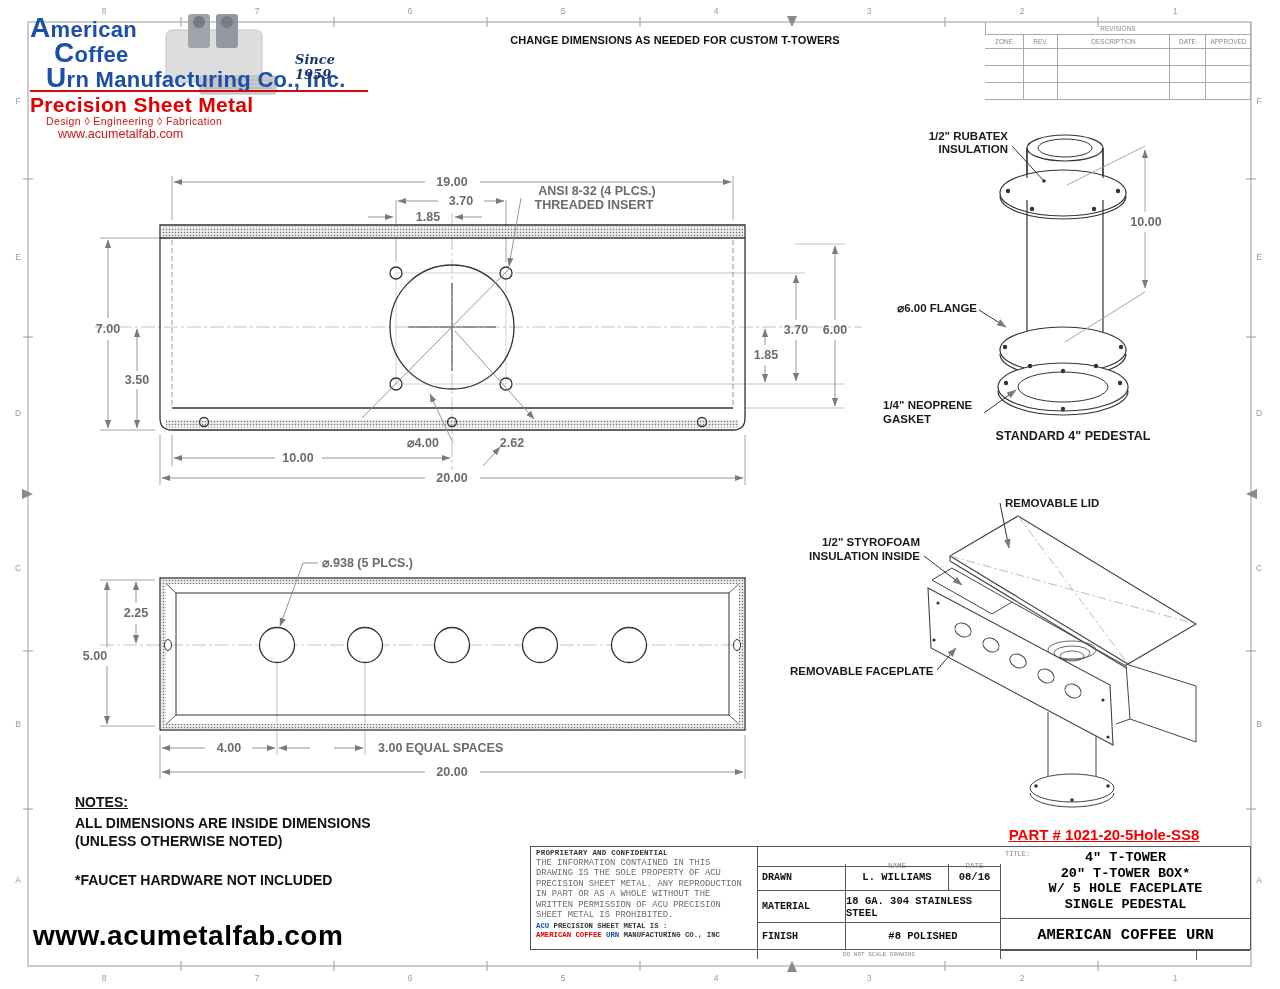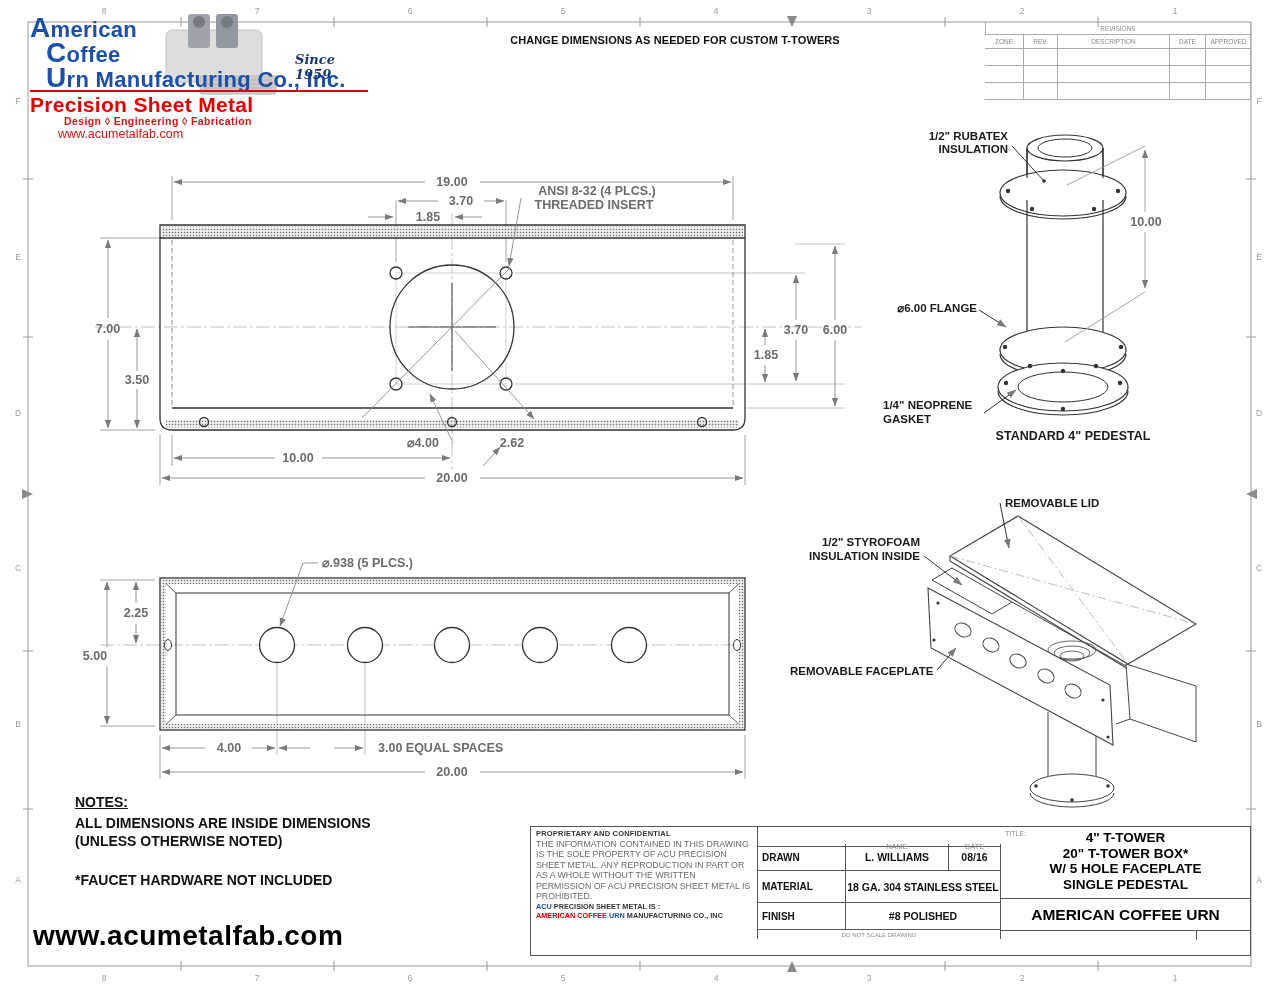--- a/index.html
+++ b/index.html
@@ -4,26 +4,26 @@
 <style>
   html,body{margin:0;padding:0;background:#fff;}
   .sheet{position:relative;width:1280px;height:989px;background:#ffffff;
          font-family:"Liberation Sans",sans-serif;overflow:hidden;}
   .abs{position:absolute;}
   svg{position:absolute;left:0;top:0;}
   
   .logo{left:30px;top:16px;width:345px;z-index:3;}
   .logo-line{color:#1b4fa8;font-weight:bold;font-size:22px;line-height:23px;letter-spacing:0.3px;}
   .logo-line .big{font-size:28px;}
-  .l2{margin-left:16px;} .l3{margin-left:16px;}
+  .l2{margin-left:24px;} .l3{margin-left:16px;}
   .since{position:absolute;left:265px;top:36px;color:#17356d;
          font-family:"DejaVu Serif",serif;font-style:italic;font-weight:bold;font-size:13px;}
   .red-rule{position:absolute;left:0px;top:74px;width:338px;height:2px;background:#cf0a0a;}
   .psm{position:absolute;left:0px;top:77px;color:#e00000;font-weight:bold;font-size:21px;letter-spacing:0.3px;}
-  .services{position:absolute;left:34px;top:99px;color:#d11414;font-size:10.5px;font-weight:bold;letter-spacing:0.4px;}
+  .services{position:absolute;left:16px;top:99px;color:#d11414;font-size:10.5px;font-weight:normal;letter-spacing:0.4px;}
   .site-small{position:absolute;left:28px;top:111px;color:#d11414;font-size:12.5px;}
   .machine{position:absolute;left:118px;top:-4px;width:150px;height:96px;z-index:-1;opacity:.95;}
   
   .heading{left:390px;top:34px;width:570px;text-align:center;font-size:11px;font-weight:bold;
            color:#111;letter-spacing:0.1px;z-index:3;}
   
   .revisions{left:985px;top:22px;width:266px;z-index:3;font-size:6.5px;color:#888;}
   .rev-title{border:1px solid #aaa;border-top:none;text-align:center;padding:3px 0 2px;}
   .rev-grid{display:grid;grid-template-columns:38px 34px 112px 36px 46px;}
   .rev-grid div{border-left:1px solid #aaa;border-bottom:1px solid #aaa;height:13px;
@@ -34,22 +34,22 @@
   .notes{left:75px;top:782px;z-index:3;color:#111;}
   .notes-h{font-weight:bold;font-size:14px;text-decoration:underline;margin-top:12px;}
   .notes-b{margin-top:4px;font-weight:bold;font-size:14px;line-height:18px;}
   .notes-c{margin-top:22px;font-weight:bold;font-size:14px;}
   
   .bigsite{left:33px;top:920px;font-size:28px;font-weight:bold;color:#000;letter-spacing:0.5px;z-index:3;}
   
   .partno{left:960px;top:826px;width:288px;text-align:center;color:#f50000;
           font-weight:bold;font-size:15px;z-index:3;text-decoration:underline;}
   
-  .tblock{left:530px;top:826px;width:721px;height:130px;border:1px solid #555;
-          box-sizing:border-box;z-index:3;background:#fff;}
+  .tblock{left:530px;top:846px;width:721px;height:104px;border:1px solid #555;
+          box-sizing:border-box;z-index:3;background:#fff;font-family:Liberation Mono, monospace;}
   .tb-prop{position:absolute;left:0;top:0;width:227px;height:112px;border-right:1px solid #555;
            box-sizing:border-box;padding:2px 5px;}
   .tb-prop .ph{font-size:7.5px;font-weight:bold;color:#333;letter-spacing:0.2px;}
   .tb-prop .pb{font-size:8.8px;color:#6a6a6a;line-height:10.4px;margin-top:1px;}
   .tb-prop .pa{font-size:7.3px;font-weight:bold;color:#333;margin-top:2px;line-height:8.6px;}
   .blue{color:#1b4fa8;} .redt{color:#e00000;margin-top:7px;}
   .tb-mid{position:absolute;left:227px;top:0;width:243px;height:112px;display:grid;
           grid-template-columns:88px 103px 52px;grid-template-rows:17px 27px 32px 27px 9px;}
   .tb-mid div{border-right:1px solid #555;border-bottom:1px solid #555;
               display:flex;align-items:center;justify-content:center;box-sizing:border-box;}

